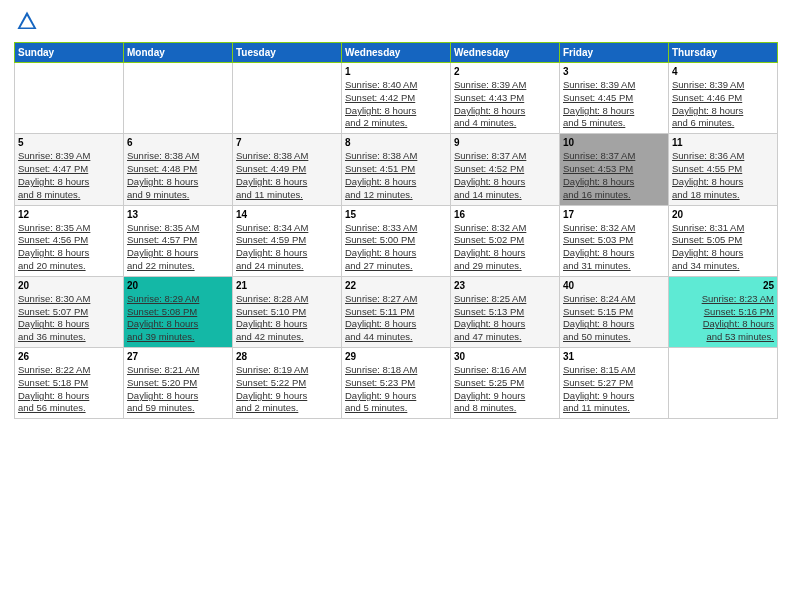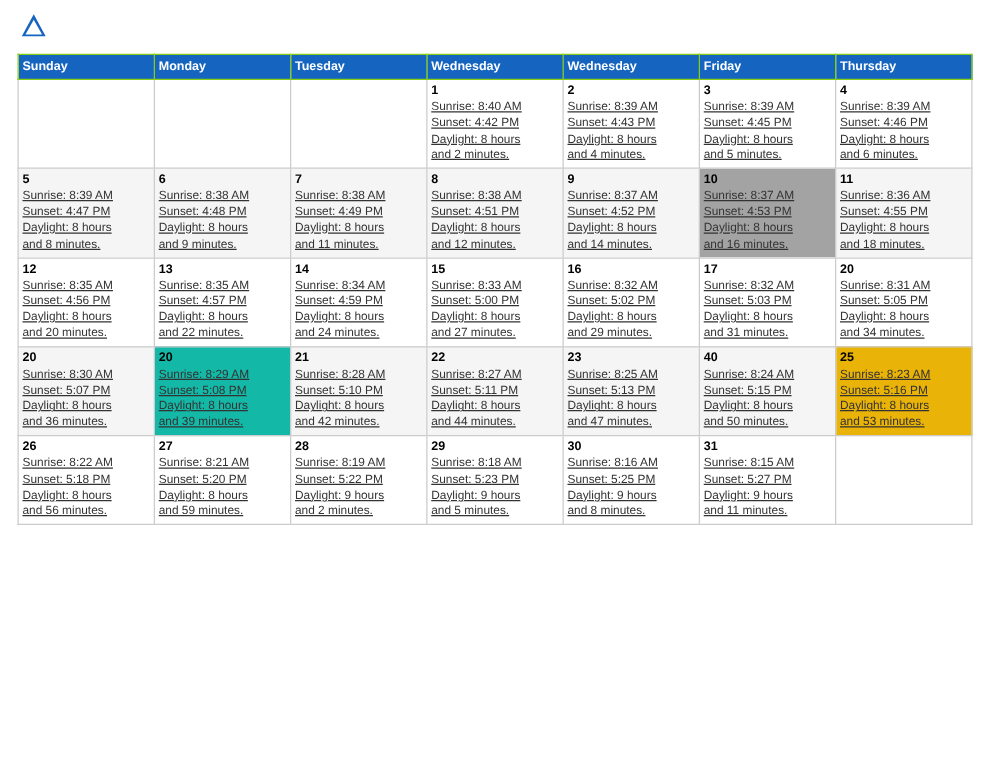--- a/index.html
+++ b/index.html
@@ -221,21 +221,21 @@
             <div class="day-info">Sunrise: 8:27 AM<br>Sunset: 5:11 PM<br>Daylight: 8 hours<br>and 44 minutes.</div>
           </td>
           <td style="background: rgb(245, 245, 245);">
             <span class="day-num">23</span>
             <div class="day-info">Sunrise: 8:25 AM<br>Sunset: 5:13 PM<br>Daylight: 8 hours<br>and 47 minutes.</div>
           </td>
           <td style="background: rgb(245, 245, 245);">
             <span class="day-num">40</span>
             <div class="day-info">Sunrise: 8:24 AM<br>Sunset: 5:15 PM<br>Daylight: 8 hours<br>and 50 minutes.</div>
           </td>
-          <td style="background: #eab308;">
+          <td style="background: #5eead4; text-align: right;">
             <span class="day-num">25</span>
             <div class="day-info">Sunrise: 8:23 AM<br>Sunset: 5:16 PM<br>Daylight: 8 hours<br>and 53 minutes.</div>
           </td>
         </tr>
         <tr>
           <td>
             <span class="day-num">26</span>
             <div class="day-info">Sunrise: 8:22 AM<br>Sunset: 5:18 PM<br>Daylight: 8 hours<br>and 56 minutes.</div>
           </td>
           <td>

